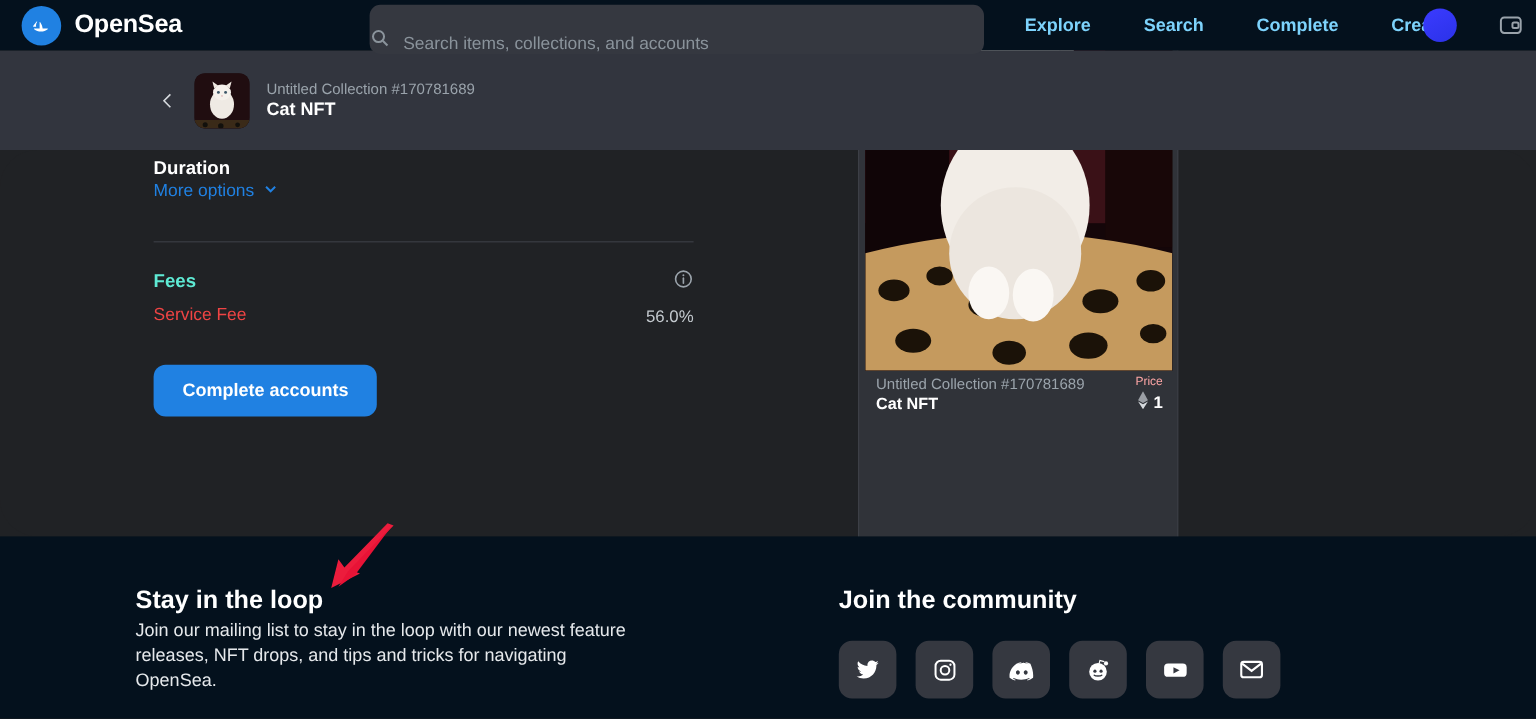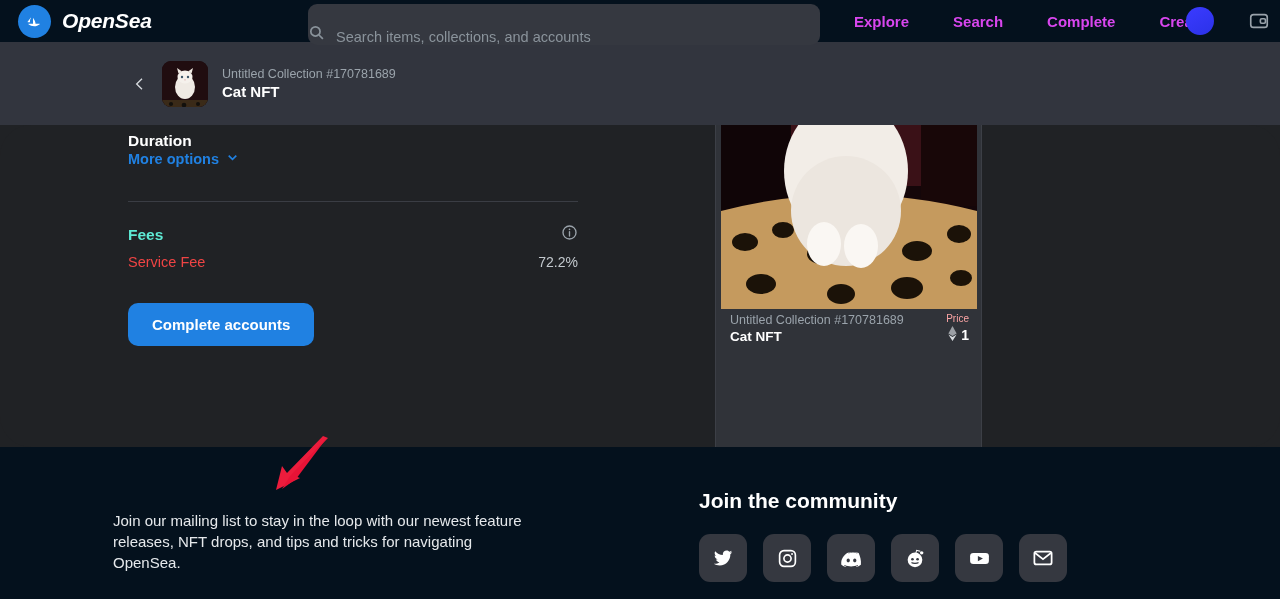--- a/index.html
+++ b/index.html
@@ -13,21 +13,21 @@
   .page { position: relative; width: 1280px; height: 599px; overflow: hidden; }
 
   
   .topnav {
     position: absolute; top: 0; left: 0;
     width: 1280px; height: 42px;
     background: #04111d;
     display: flex; align-items: center;
     z-index: 20;
   }
-  .brand { display: flex; align-items: center; gap: 11px; margin-left: 18px; font-style: italic; }
+  .brand { display: flex; align-items: center; gap: 11px; margin-left: 18px; }
   .brand-logo {
     width: 33px; height: 33px; border-radius: 50%;
     background: #2081e2;
     display: flex; align-items: center; justify-content: center;
   }
   .brand-name {
     color: #ffffff; font-size: 21px; font-weight: bold; letter-spacing: -0.2px;
   }
   .search {
     position: absolute; left: 308px; top: 4px;
@@ -42,21 +42,21 @@
     color: #8a939b; font-size: 14.5px;
     font-family: "Liberation Sans", sans-serif;
     width: 440px;
   }
   .search-input::placeholder { color: #8a939b; opacity: 1; }
   .navlinks {
     position: absolute; left: 832px; top: 0; height: 42px;
     display: flex; align-items: center; gap: 0;
   }
   .navlink {
-    color: #d946ef; font-size: 15px; font-weight: bold;
+    color: #7dd3fc; font-size: 15px; font-weight: bold;
     padding: 0 22px; cursor: pointer; white-space: nowrap;
   }
   .avatar {
     position: absolute; left: 1186px; top: 7px;
     width: 28px; height: 28px; border-radius: 50%;
     background: linear-gradient(150deg, #3b3bff 0%, #2b32e8 100%);
     cursor: pointer;
   }
   .wallet-btn {
     position: absolute; left: 1246px; top: 8px;
@@ -103,21 +103,21 @@
     margin-top: 14px;
     width: 450px; height: 43px;
     background: #353840;
     border-radius: 9px;
     display: flex; align-items: center;
     padding: 0 0 0 17px; gap: 14px;
     cursor: pointer;
   }
   .duration-value { color: #ffffff; font-size: 15px; }
   .more-options {
-    color: #2081e2; font-size: 14.5px; font-weight: bold;
+    color: #2081e2; font-size: 14.5px; font-weight: normal;
     display: inline-flex; align-items: center; gap: 7px;
     cursor: pointer;
   }
   .divider {
     margin-top: 33px;
     width: 450px; height: 1px; background: #3a3d44;
   }
   .fees-head {
     margin-top: 22px;
     width: 450px;
@@ -180,21 +180,21 @@
     position: absolute; top: 447px; left: 0;
     width: 1280px; height: 152px;
     background: #04111d;
     overflow: hidden;
   }
   .foot-left { position: absolute; left: 113px; top: 42px; width: 480px; }
   .foot-right { position: absolute; left: 699px; top: 42px; width: 500px; }
   .foot-h { color: #ffffff; font-size: 21px; font-weight: bold; }
   .foot-p {
     color: #e5e8eb; font-size: 15px; line-height: 21px;
-    margin-top: 21px; width: 430px;
+    margin-top: 2px; width: 430px;
   }
   .socials { margin-top: 21px; display: flex; gap: 16px; }
   .social {
     width: 48px; height: 48px; border-radius: 11px;
     background: #353840;
     display: flex; align-items: center; justify-content: center;
     cursor: pointer;
   }
 </style>
 </head>
@@ -295,21 +295,21 @@
           <svg width="17" height="17" viewBox="0 0 24 24" fill="none" stroke="#9aa3ab" stroke-width="1.9">
             <circle cx="12" cy="12" r="9.2"></circle>
             <path d="M12 11v6" stroke-linecap="round"></path>
             <circle cx="12" cy="7.6" r="1.15" fill="#9aa3ab" stroke="none"></circle>
           </svg>
         </span>
       </div>
 
       <div class="fee-row">
         <div class="fee-name">Service Fee</div>
-        <div class="fee-value">72.2%</div>
+        <div class="fee-value">56.0%</div>
       </div>
 
       <button class="complete-btn">Complete accounts</button>
     </div>
 
     <div class="preview-card">
       <div class="card-img">
         <svg width="256" height="303" viewBox="0 0 256 303" preserveAspectRatio="xMidYMid slice">
           <rect width="256" height="303" fill="#140609"></rect>
           <rect x="0" y="0" width="256" height="180" fill="#3a1117"></rect>
@@ -382,20 +382,21 @@
       <svg width="80" height="62" viewBox="0 0 80 62">
         <path d="M66 3 L30 40 L38 43 L14 55 L20 31 L25 38 L61 1z" fill="#ec1c3c"></path>
         <path d="M64 4 L28 41 L20 54 L34 44z" fill="#e81336"></path>
       </svg>
     </div>
   </div>
 
   <div class="footer">
 
     <div class="foot-left">
+      <div class="foot-h">Stay in the loop</div>
       <div class="foot-p">Join our mailing list to stay in the loop with our newest feature releases, NFT drops, and tips and tricks for navigating OpenSea.</div>
 
     </div>
 
     <div class="foot-right">
       <div class="foot-h">Join the community</div>
       <div class="socials">
 
         <div class="social">
           <svg width="22" height="22" viewBox="0 0 24 24" fill="#fff">

